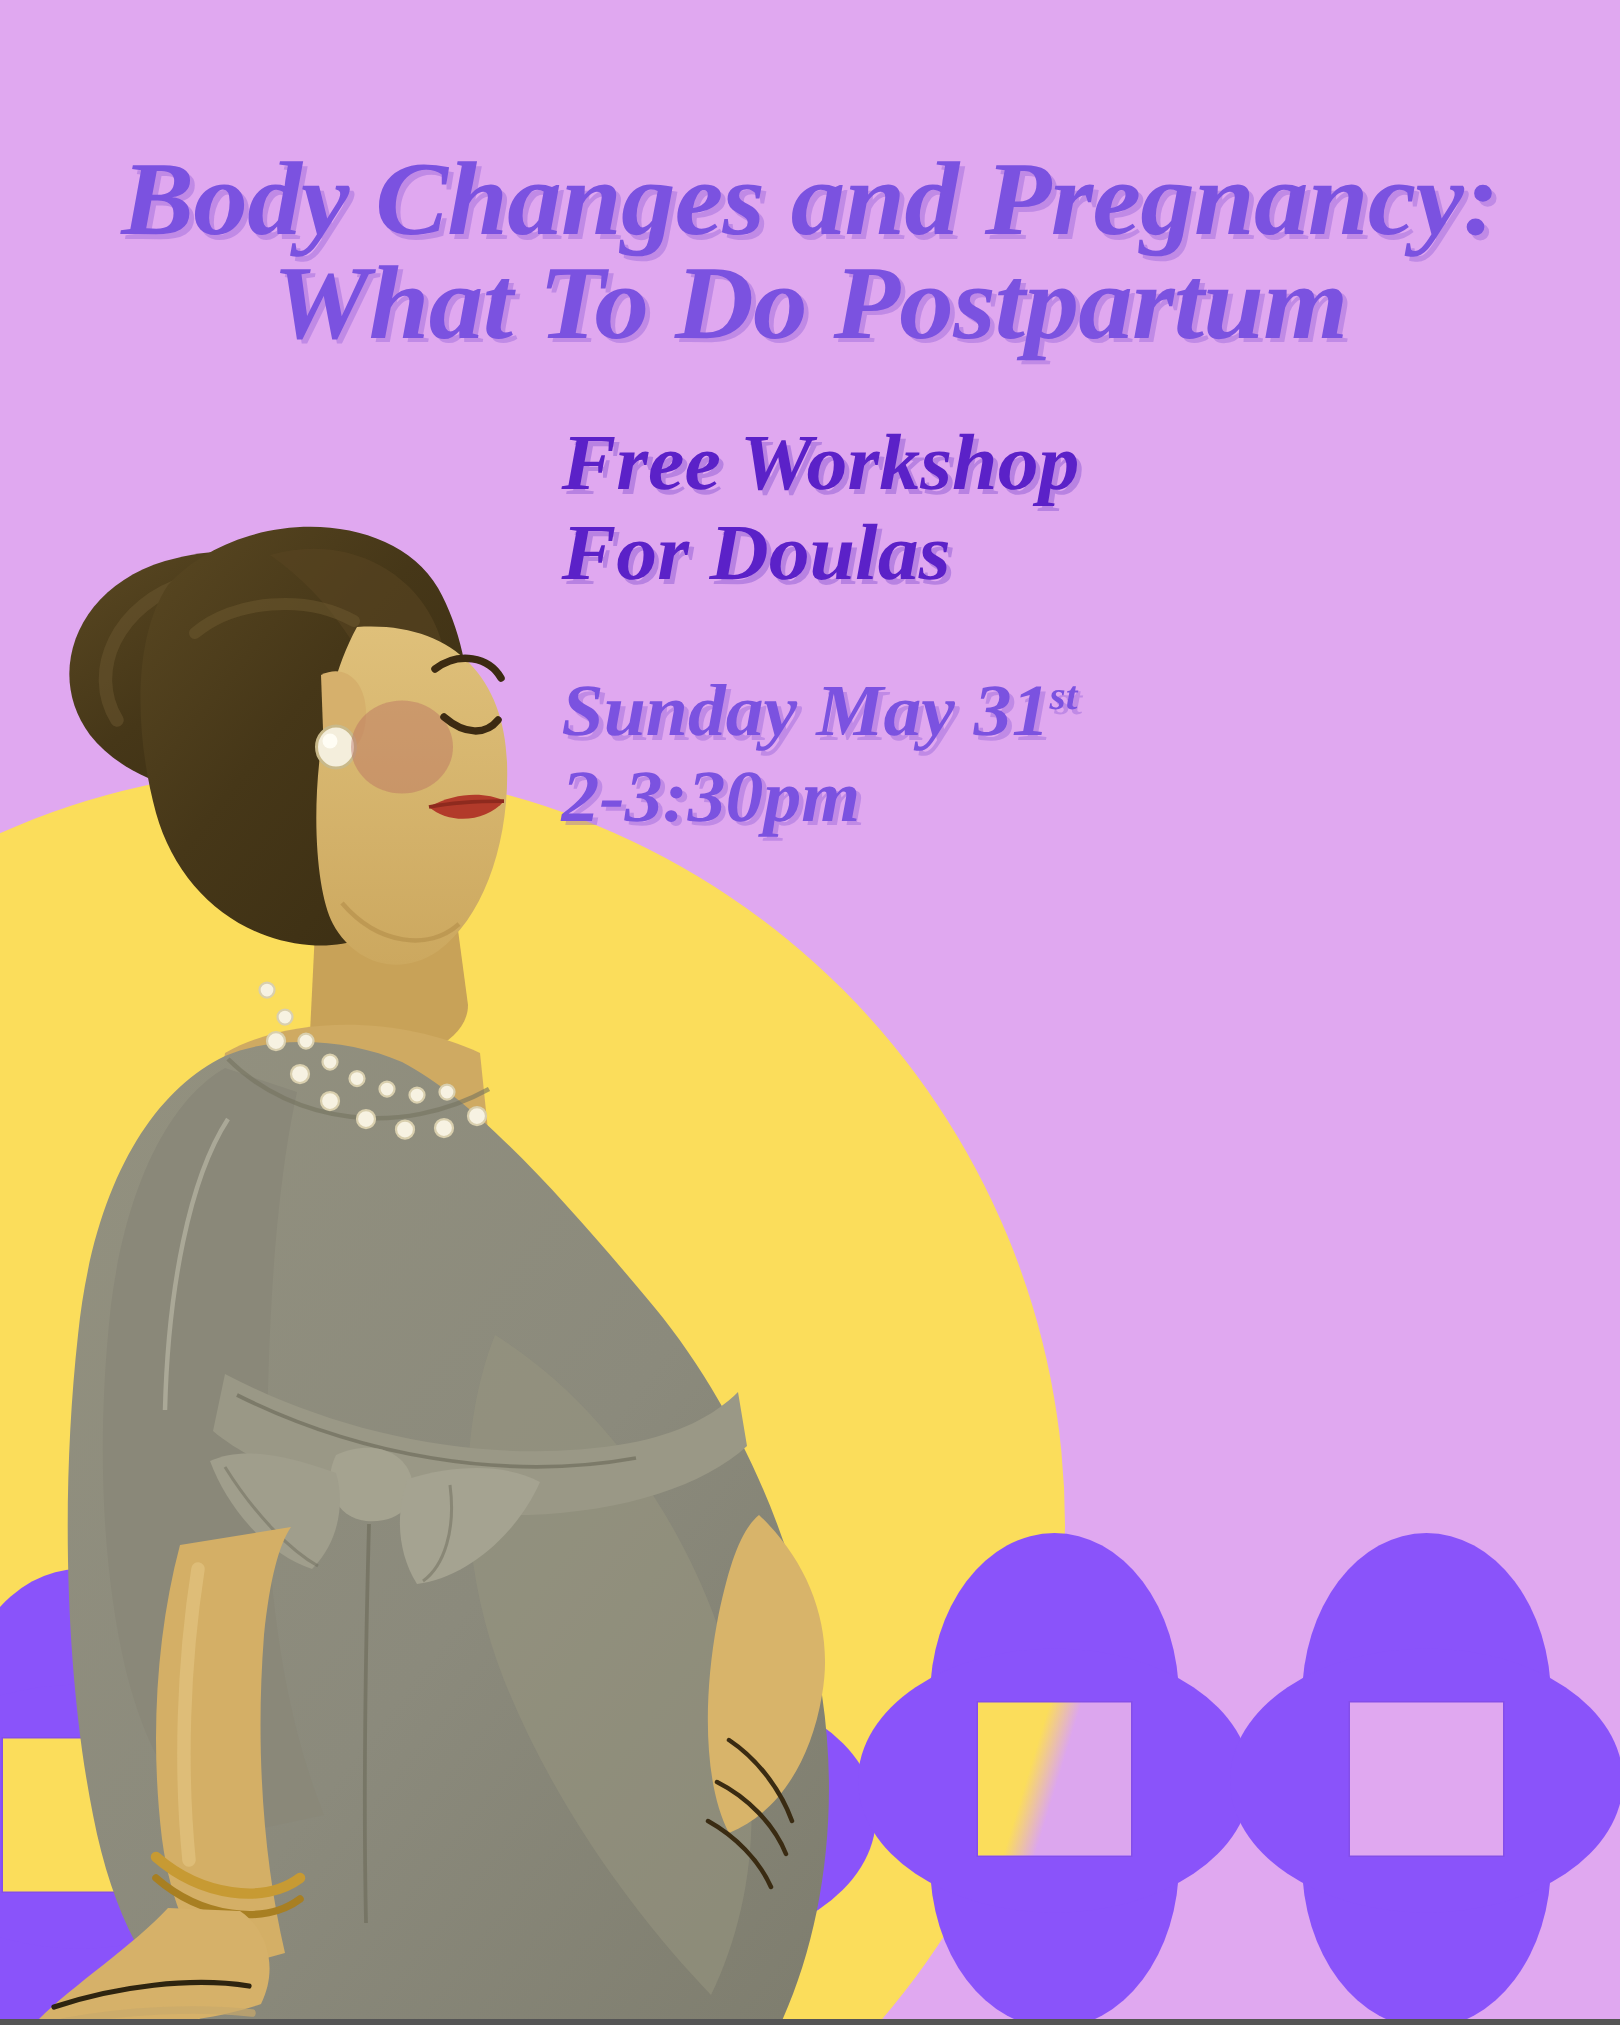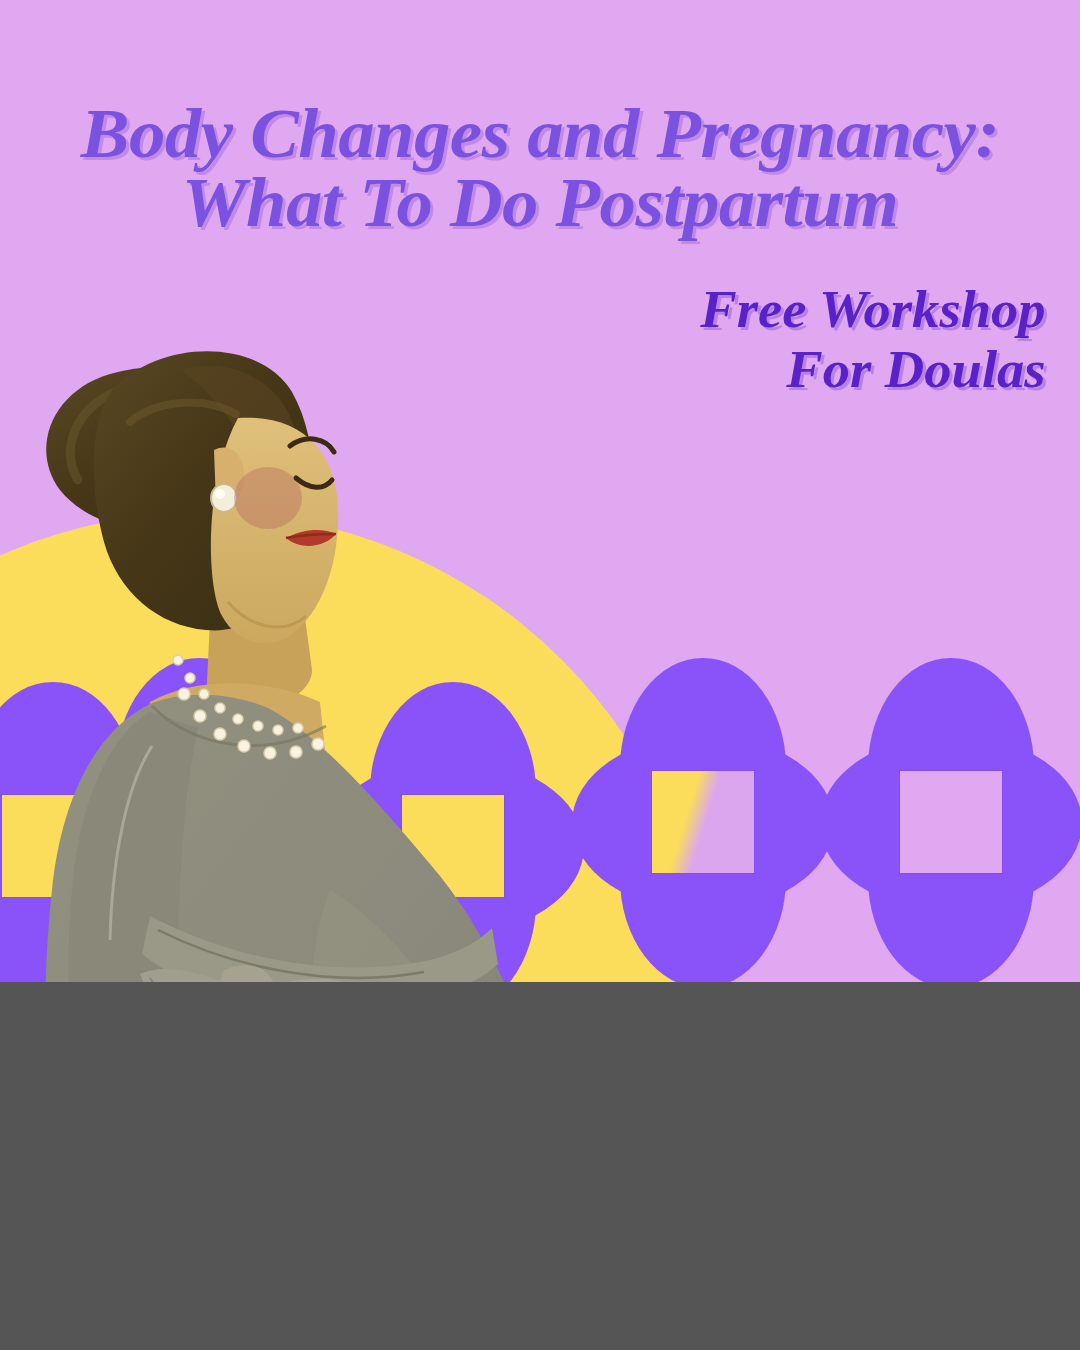--- a/index.html
+++ b/index.html
@@ -4,21 +4,21 @@
 <style>
   html, body {
     margin: 0;
     padding: 0;
     background: #555;
   }
 
   #poster {
     position: relative;
     width: 1080px;
-    height: 982px;
+    height: 1346px;
     overflow: hidden;
     background: #E0A8F0;
     font-family: "Liberation Serif", serif;
     user-select: none;
   }
 
   
   .bg-lavender {
     position: absolute;
     inset: 0;
@@ -116,24 +116,24 @@
     font-size: 70px;
     letter-spacing: -0.5px;
     color: #7B52E0;
     text-shadow: 3px 3px 0 rgba(120,70,210,0.30);
     transform: scaleX(1.04);
   }
   .headline .line.l2 { font-size: 70px; }
 
   .info-block {
     position: absolute;
-    right: 44px;
+    right: 56px;
     top: 280px;
     width: 640px;
-    text-align: right;
+    text-align: left;
     z-index: 40;
   }
 
   .info-group { margin-bottom: 0; }
 
   .tx {
     font-family: "Liberation Serif", serif;
     font-weight: bold;
     font-style: italic;
     display: block;
@@ -355,18 +355,22 @@
 
   <div class="info-block">
 
     <div class="info-group">
       <span class="tx tx-workshop">Free Workshop</span>
       <span class="tx tx-workshop">For Doulas</span>
     </div>
 
     <div class="sp-1"></div>
 
+    <div class="info-group">
+      <span class="tx tx-date"><span>Sunday May 31</span><sup>st</sup></span>
+      <span class="tx tx-date">2-3:30pm</span>
+    </div>
 
     <div class="sp-2"></div>
 
   </div>
 
 </div>
 
 </body></html>

